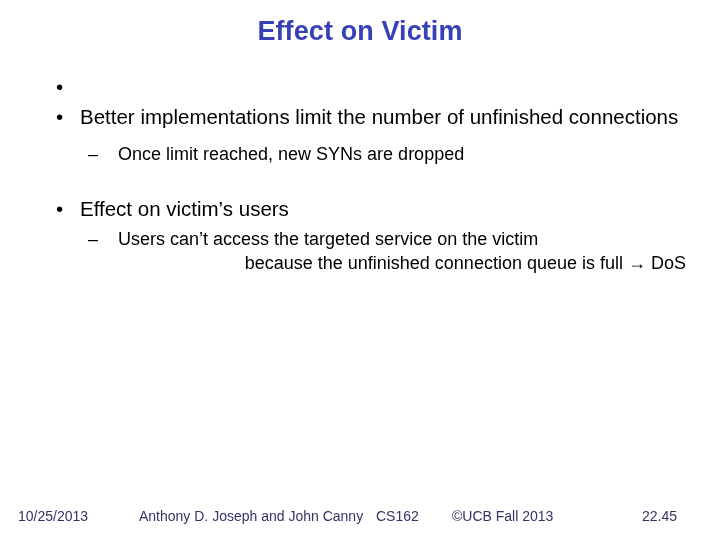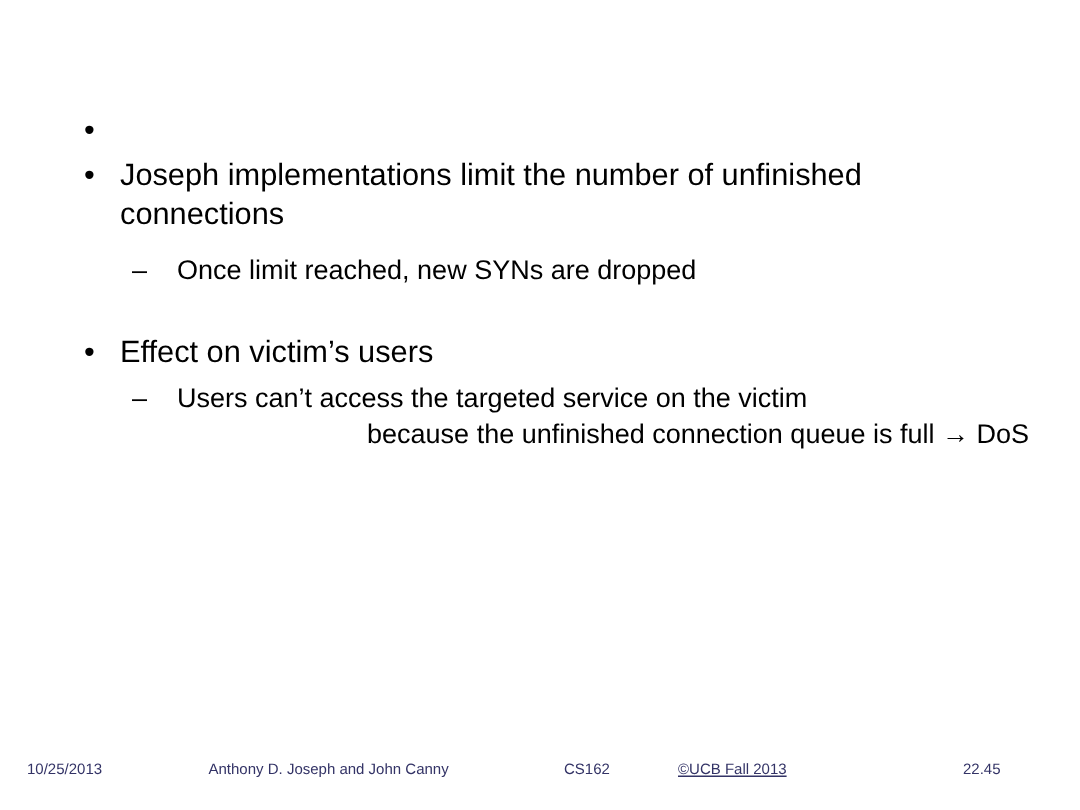--- a/index.html
+++ b/index.html
@@ -84,51 +84,52 @@
   .gap-c { height: 30px; }
   .gap-d { height: 5px; }
 
   
   .footer {
     position: absolute;
     left: 0;
     top: 508px;
     width: 720px;
     height: 20px;
-    font-size: 10px;
+    font-size: 14px;
     color: #333366;
   }
   .footer span {
     position: absolute;
     top: 0;
     white-space: nowrap;
   }
   .f-date   { left: 18px; }
   .f-author { left: 139px; }
   .f-course { left: 376px; }
-  .f-copy   { left: 452px; text-decoration: underline; }
+  .f-copy   { left: 452px; }
   .f-page   { left: 642px; }
 </style>
 </head>
 <body>
 
 <div class="slide">
 
+  <div class="slide-title">Effect on Victim</div>
 
   <div class="body-area">
 
     <p class="bullet-l1">
       <span class="marker">•</span>
     </p>
 
     <div class="gap-a"></div>
 
     <p class="bullet-l1">
       <span class="marker">•</span>
-      <span>Joseph implementations limit the number of unfinished connections</span>
+      <span>Better implementations limit the number of unfinished connections</span>
     </p>
 
     <div class="gap-b"></div>
 
     <p class="bullet-l2">
       <span class="marker">–</span>
       <span>Once limit reached, new SYNs are dropped</span>
     </p>
 
     <div class="gap-c"></div>

